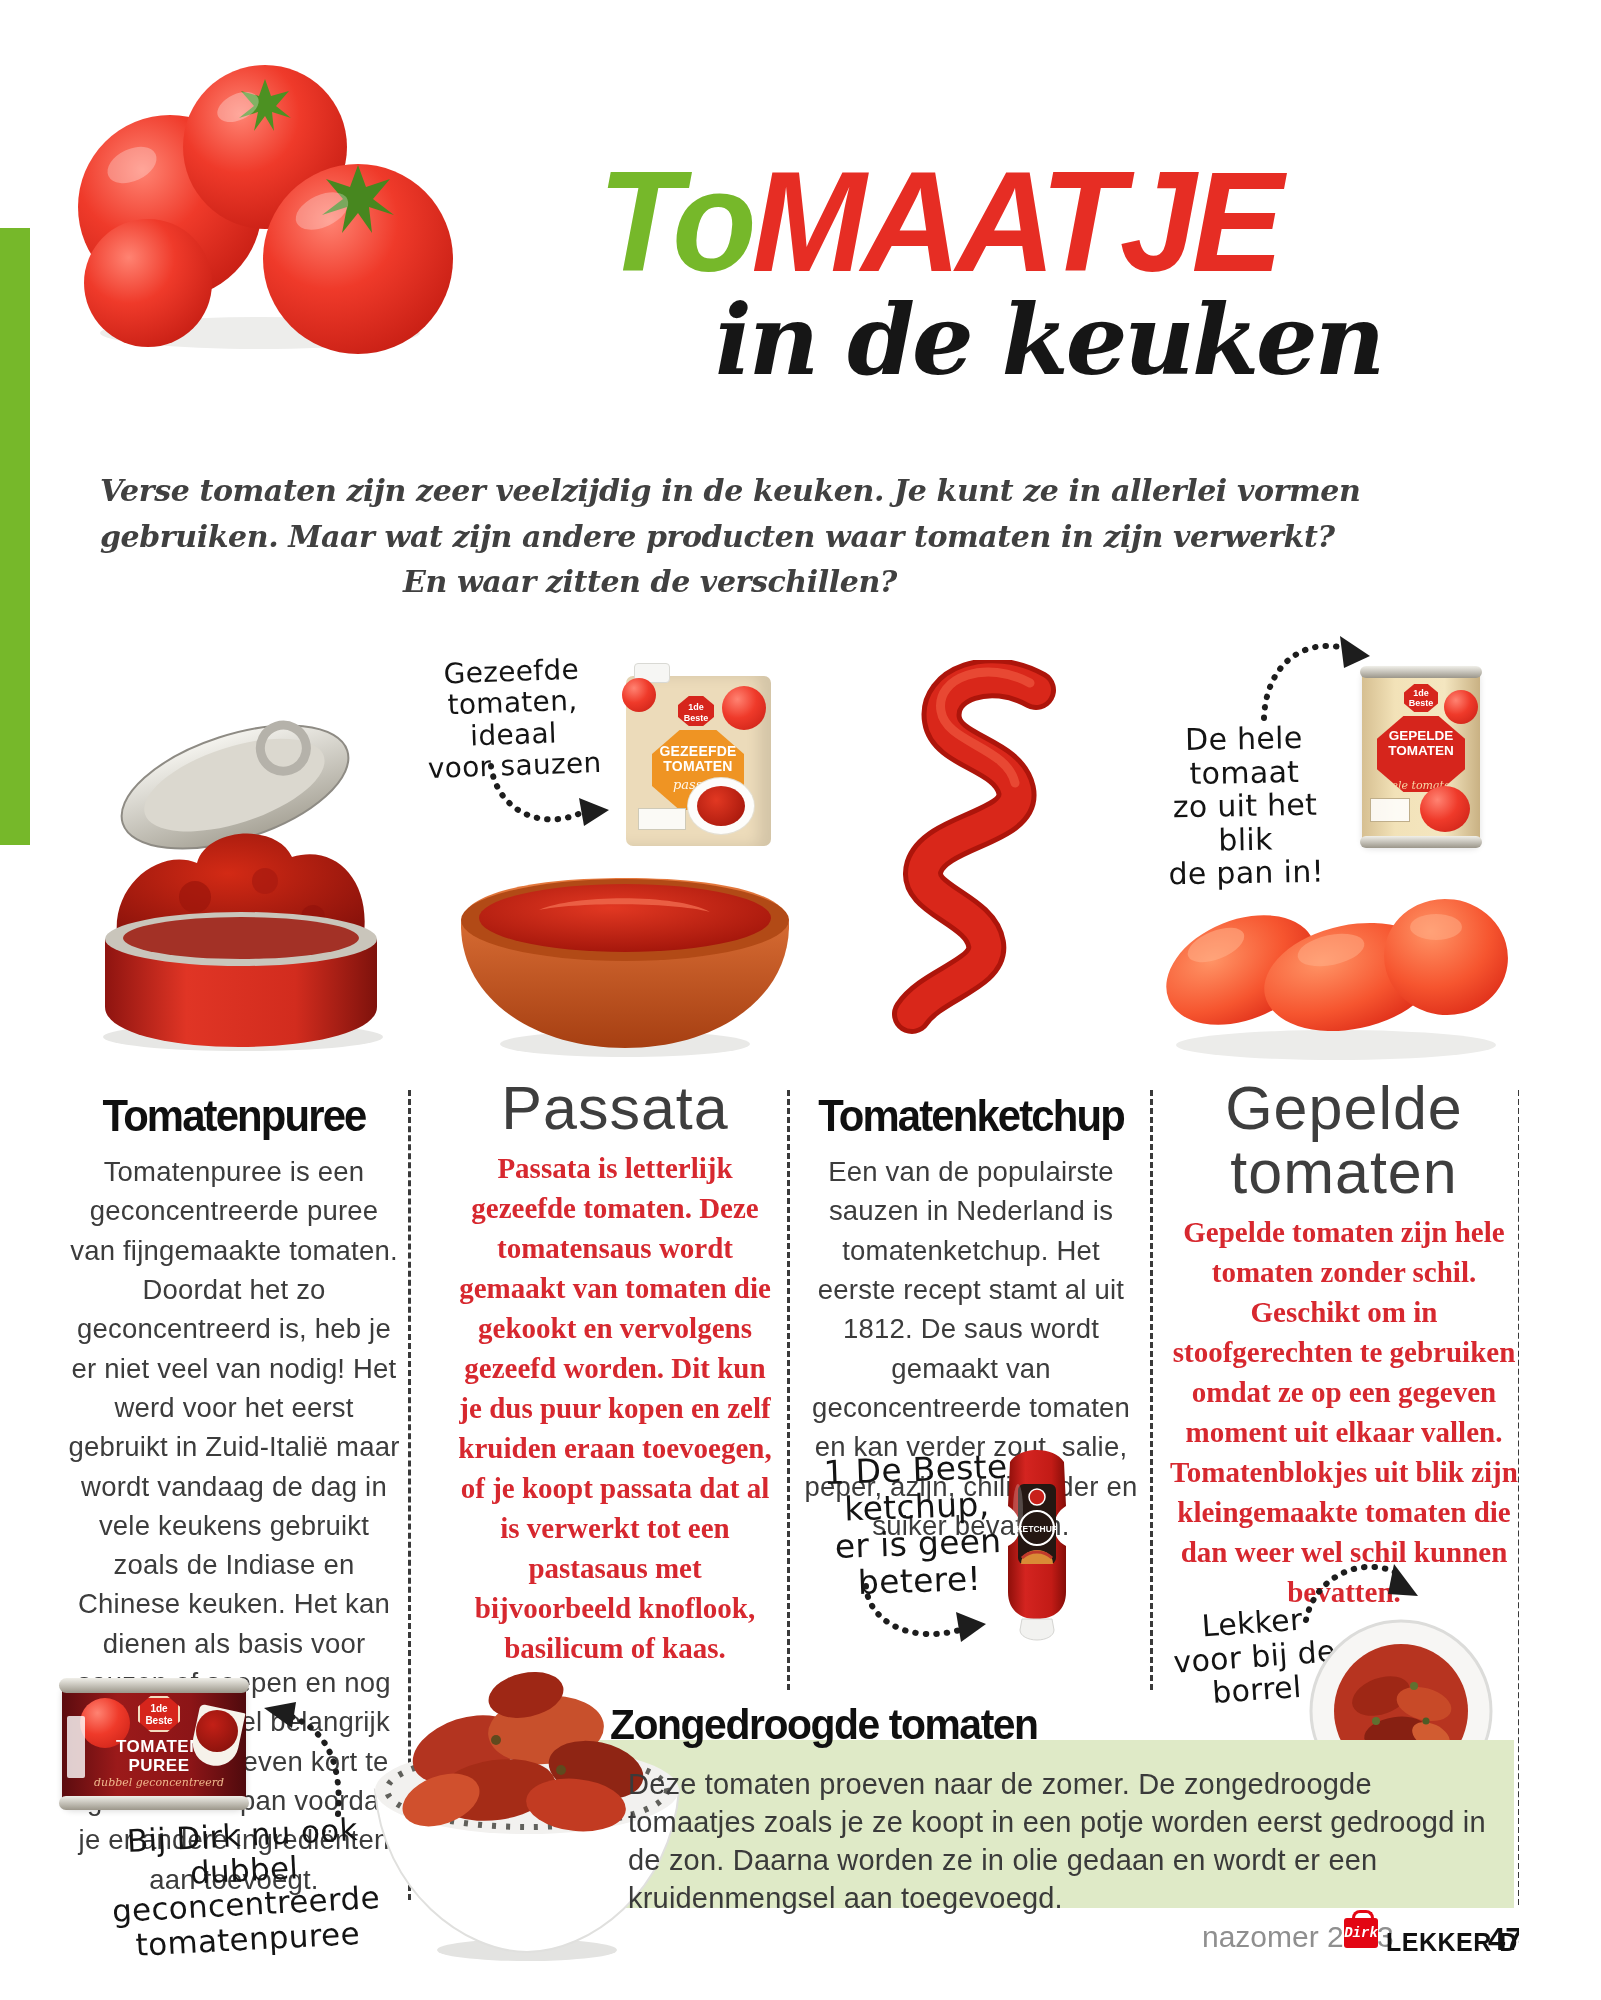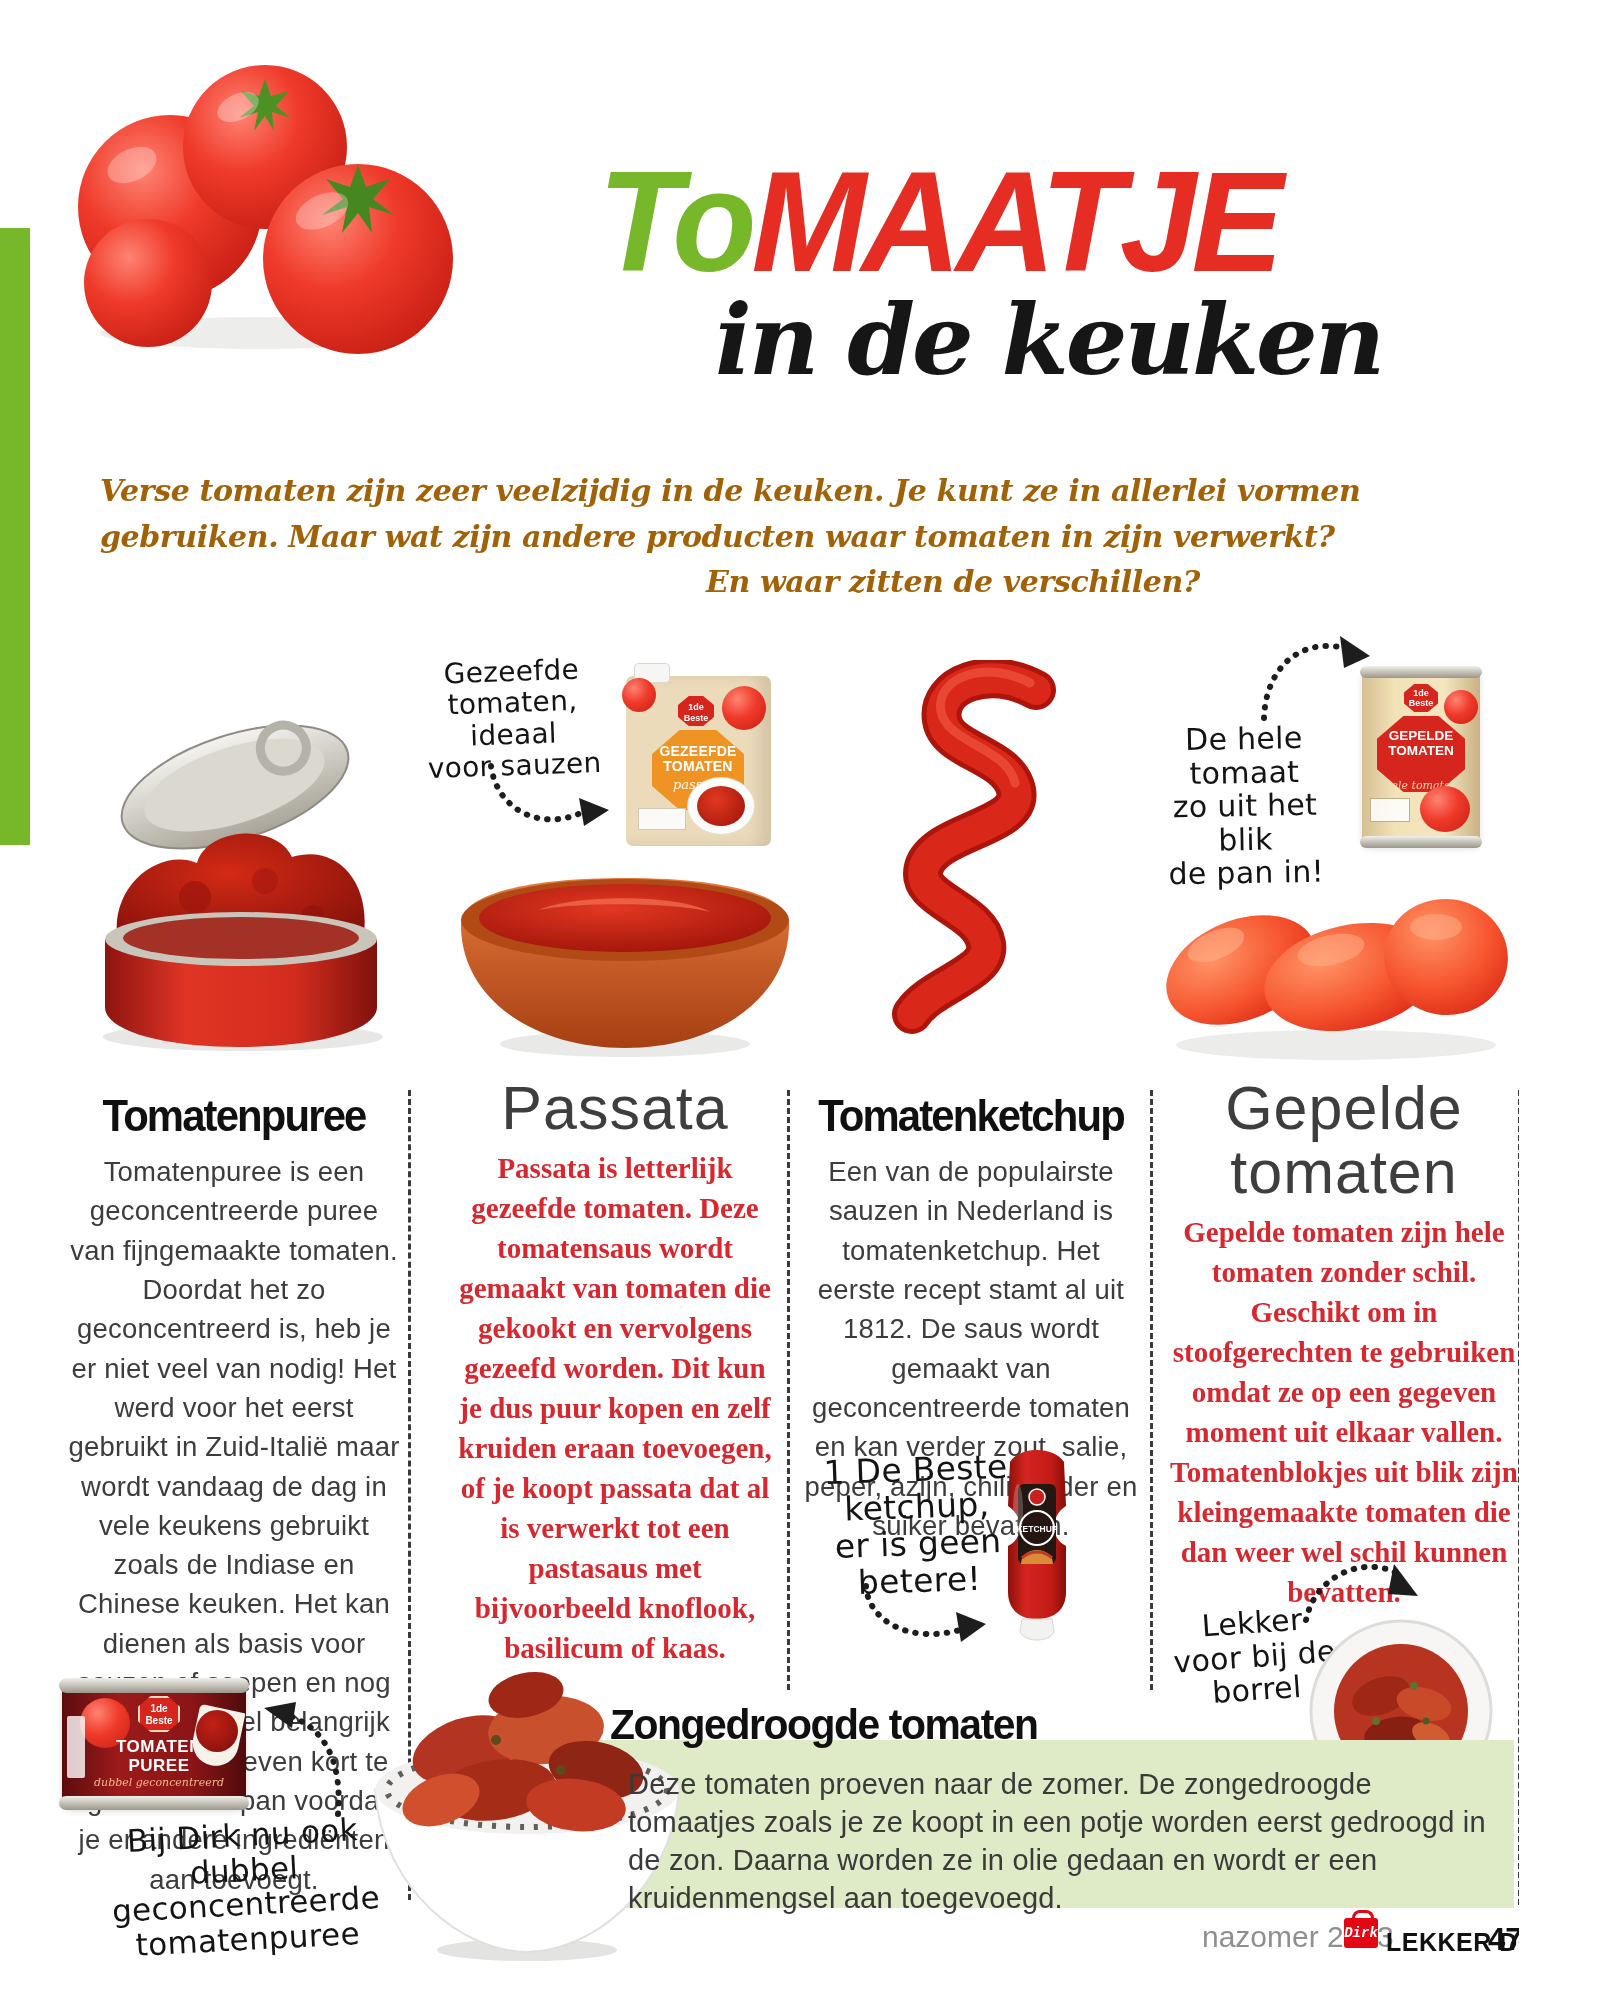--- a/index.html
+++ b/index.html
@@ -11,21 +11,21 @@
   .bar{position:absolute;width:30px;}
 
   
   .title{font-family:"Liberation Sans",sans-serif;font-style:italic;font-weight:900;
          font-size:138px;letter-spacing:-5px;white-space:nowrap;line-height:1;transform:scaleY(1.04);}
   .title .t-green{color:#76b82a;}
   .title .t-red{color:#e62d24;}
   .subtitle{font-family:"DejaVu Serif",serif;font-style:italic;font-weight:700;
             font-size:97px;color:#161616;letter-spacing:-3px;line-height:1;white-space:nowrap;}
   .intro{font-family:"DejaVu Serif",serif;font-style:italic;font-weight:700;
-         font-size:30px;color:#a16207;line-height:1.52;text-align:right;letter-spacing:-0.4px;}
+         font-size:30px;color:#404040;line-height:1.52;text-align:center;letter-spacing:-0.4px;}
   .intro div{white-space:nowrap;}
 
   
   .hand{font-family:"DejaVu Sans",sans-serif;color:#141414;text-align:center;
         line-height:1.12;font-weight:400;letter-spacing:0.3px;}
 
   
   .col-head-bold{margin:0 0 10px 0;font-family:"Liberation Sans",sans-serif;font-weight:900;
         font-size:45px;letter-spacing:-2px;color:#101010;text-align:center;
         transform:scaleX(.93);transform-origin:center;white-space:nowrap;}

